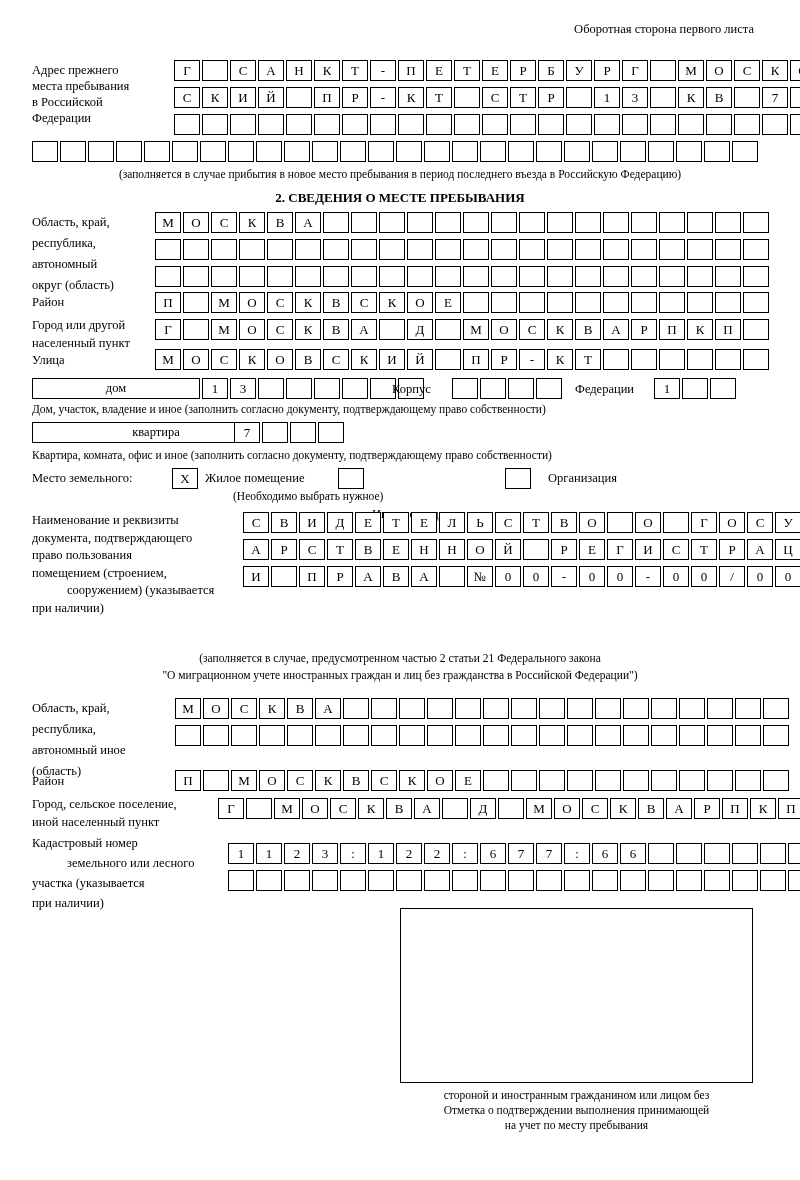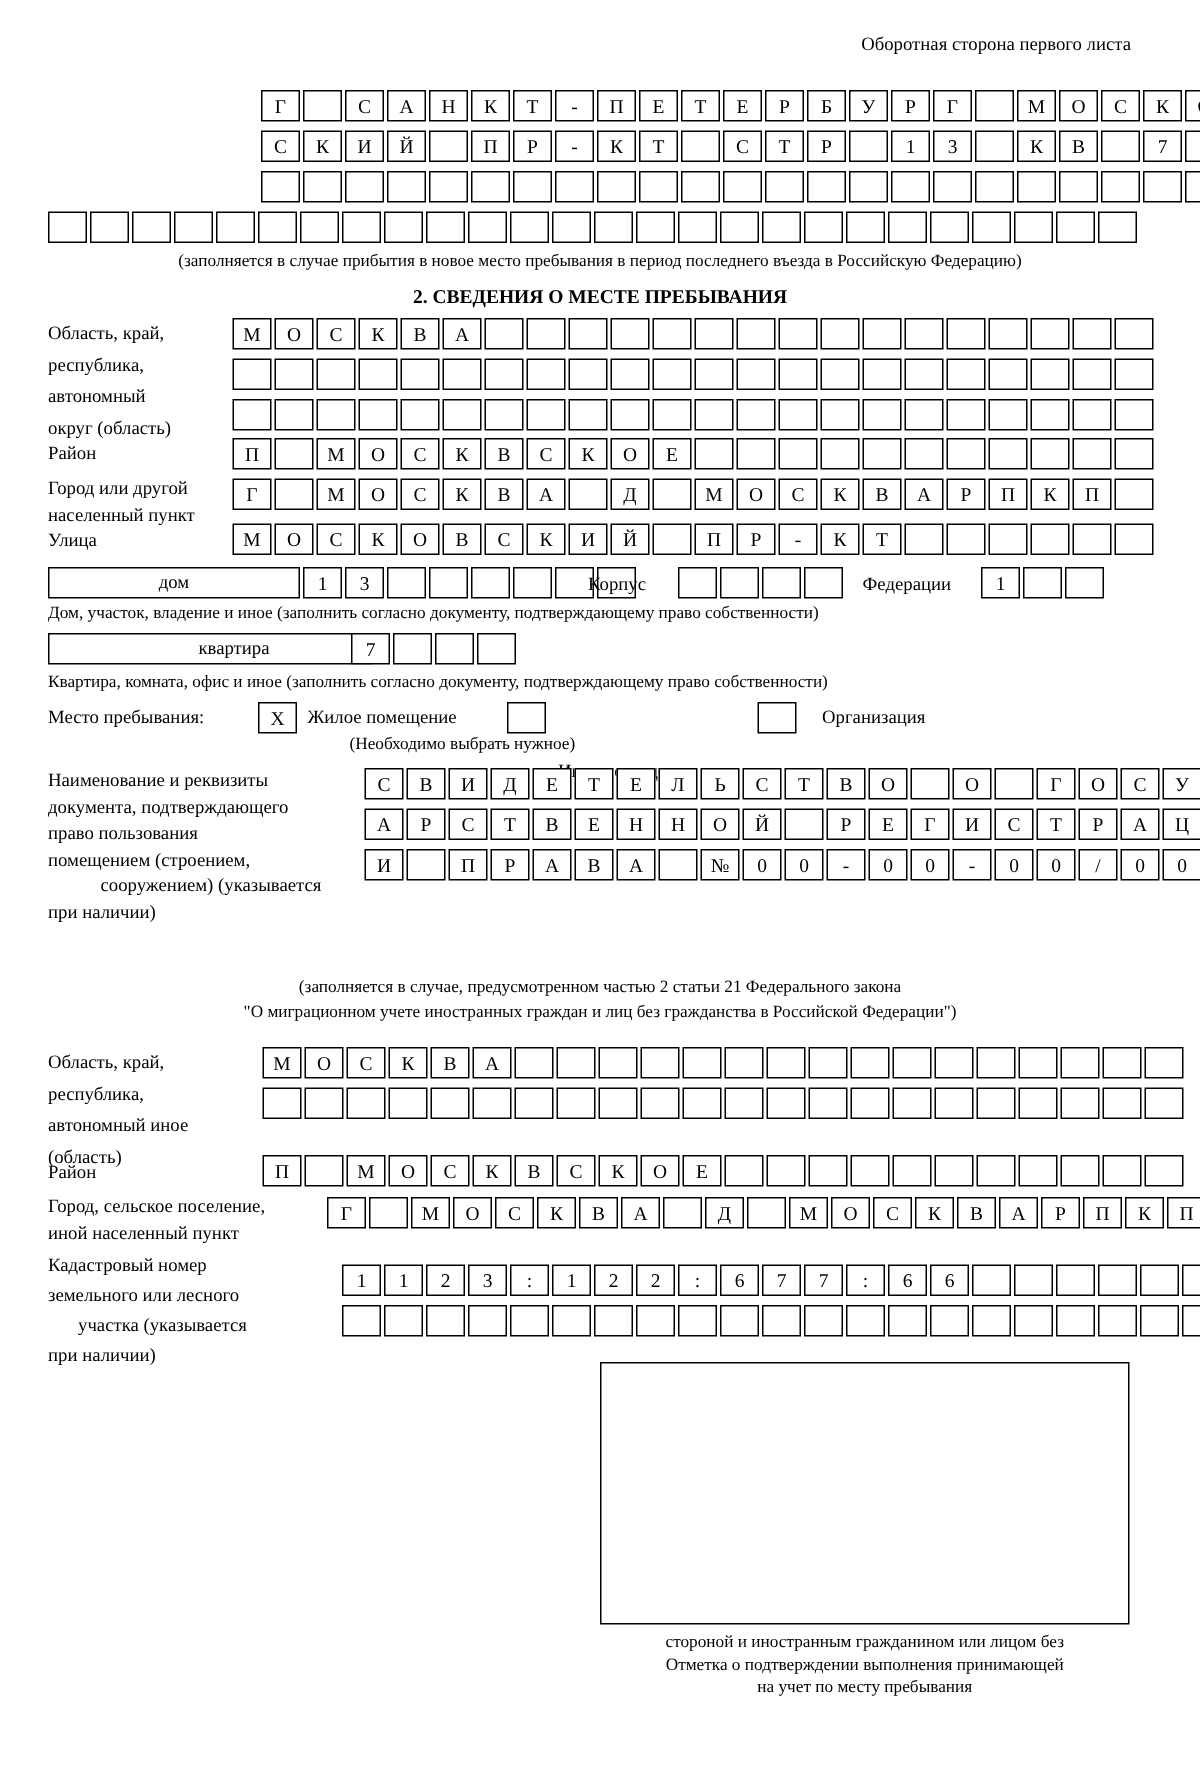--- a/index.html
+++ b/index.html
@@ -38,20 +38,26 @@
   .bigbox{border:1px solid #000;box-sizing:border-box;}
   .small-note{font-size:11.5px;line-height:15px;text-align:center;}
 </style>
 </head>
 <body>
 
 <div class="page">
 
   <div class="hdr-right">Оборотная сторона первого листа</div>
 
+  <div class="abs" style="left:32px;top:62px;width:140px;">
+    <div class="lbl">Адрес прежнего</div>
+    <div class="lbl">места пребывания</div>
+    <div class="lbl">в Российской</div>
+    <div class="lbl">Федерации</div>
+  </div>
 
   <div class="abs boxrow" style="left:174px;top:60px;">
     <div class="cell">Г</div>
     <div class="cell"></div>
     <div class="cell">С</div>
     <div class="cell">А</div>
     <div class="cell">Н</div>
     <div class="cell">К</div>
     <div class="cell">Т</div>
     <div class="cell">-</div>
@@ -350,21 +356,21 @@
 
   <div class="abs wide" style="left:32px;top:422px;width:216px;padding-left:32px;">квартира</div>
   <div class="abs boxrow" style="left:234px;top:422px;">
     <div class="cell">7</div>
     <div class="cell"></div>
     <div class="cell"></div>
     <div class="cell"></div>
   </div>
   <div class="abs note" style="left:32px;top:449px;">Квартира, комната, офис и иное (заполнить согласно документу, подтверждающему право собственности)</div>
 
-  <div class="abs lbl" style="left:32px;top:470px;">Место пребывания:</div>
+  <div class="abs lbl" style="left:32px;top:470px;">Место земельного:</div>
   <div class="abs cell" style="left:172px;top:468px;">X</div>
   <div class="abs lbl" style="left:205px;top:470px;">Жилое помещение</div>
   <div class="abs cell" style="left:338px;top:468px;"></div>
   <div class="abs lbl" style="left:372px;top:470px;margin-top:36px;">Иное помещение</div>
   <div class="abs cell" style="left:505px;top:468px;"></div>
   <div class="abs lbl" style="left:548px;top:470px;">Организация</div>
   <div class="abs note" style="left:233px;top:490px;">(Необходимо выбрать нужное)</div>
 
   <div class="abs" style="left:32px;top:512px;width:215px;">
     <div class="lbl" style="line-height:17.5px;">Наименование и реквизиты</div>
@@ -554,22 +560,22 @@
     <div class="cell">А</div>
     <div class="cell">Р</div>
     <div class="cell">П</div>
     <div class="cell">К</div>
     <div class="cell">П</div>
 
   </div>
 
   <div class="abs" style="left:32px;top:833px;width:180px;">
     <div class="lbl" style="line-height:20px;">Кадастровый номер</div>
-    <div class="lbl" style="line-height:20px;">земельного или лесного</div>
-    <div class="lbl" style="line-height:20px;margin-left:20px;">участка (указывается</div>
+    <div class="lbl" style="line-height:20px;margin-left:35px;">земельного или лесного</div>
+    <div class="lbl" style="line-height:20px;">участка (указывается</div>
     <div class="lbl" style="line-height:20px;">при наличии)</div>
   </div>
 
   <div class="abs boxrow" style="left:228px;top:843px;">
     <div class="cell">1</div>
     <div class="cell">1</div>
     <div class="cell">2</div>
     <div class="cell">3</div>
     <div class="cell">:</div>
     <div class="cell">1</div>

